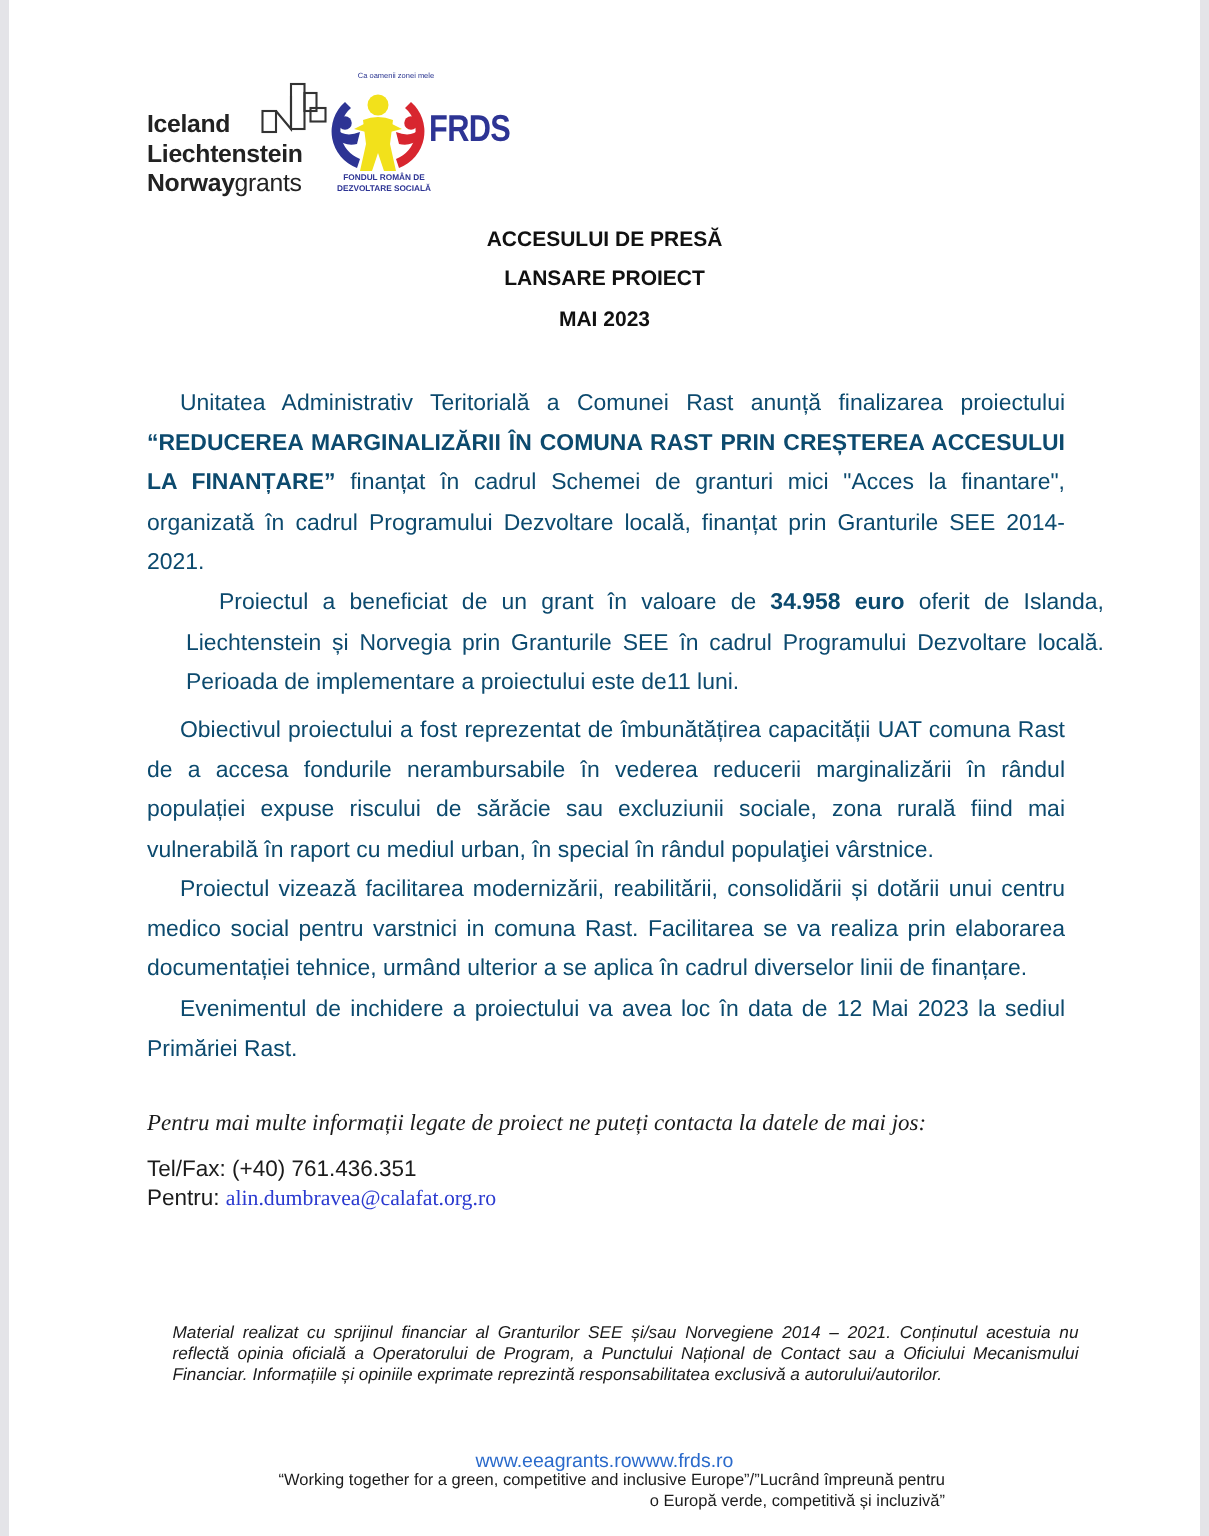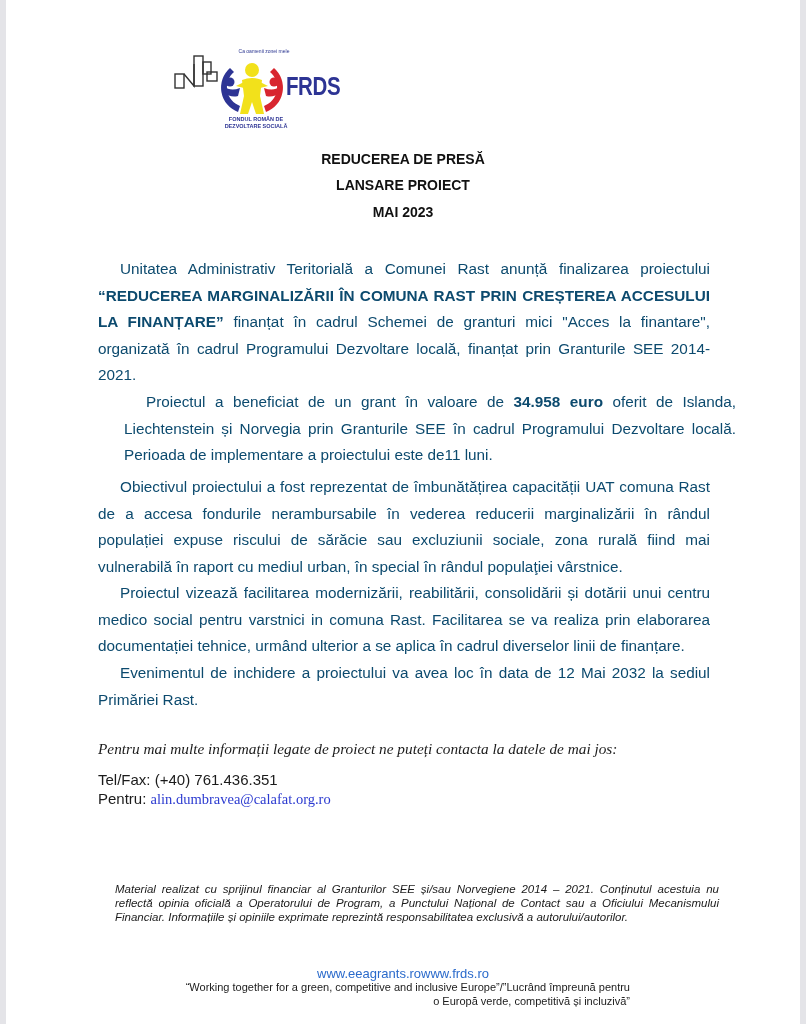--- a/index.html
+++ b/index.html
@@ -57,20 +57,25 @@
 <div class="logo-eea">
   <svg class="eea-glyph" width="46" height="44" viewBox="0 0 46 44">
     <g fill="none" stroke="#333" stroke-width="1.4">
       <rect x="1" y="22" width="9" height="14"></rect>
       <path d="M10 22 L20 34 L20 12"></path>
       <rect x="20" y="4" width="9" height="30"></rect>
       <rect x="29" y="10" width="8" height="12"></rect>
       <rect x="33" y="20" width="10" height="9"></rect>
     </g>
   </svg>
+  <div class="eea-text">
+    <div>Iceland</div>
+    <div>Liechtenstein</div>
+    <div><span>Norway</span><span class="grants">grants</span></div>
+  </div>
 </div>
 
 <div class="logo-frds">
   <div class="frds-arc-text">Ca oamenii zonei mele</div>
   <svg class="frds-mark" width="72" height="60" viewBox="0 0 72 60">
     <path d="M14 12 A26 26 0 0 0 22 56 L24 50 A20 20 0 0 1 18 16 Z" fill="#2d3494"></path>
     <circle cx="14" cy="26" r="4.5" fill="#2d3494"></circle>
     <path d="M8 30 Q14 36 24 32 L22 40 Q14 42 8 36 Z" fill="#2d3494"></path>
     <circle cx="36" cy="14" r="7" fill="#f2e11b"></circle>
     <path d="M26 24 Q36 20 46 24 L44 40 L48 58 L40 58 L36 46 L32 58 L24 58 L28 40 Z" fill="#f2e11b"></path>
@@ -80,21 +85,21 @@
     <circle cx="58" cy="26" r="4.5" fill="#d8262f"></circle>
     <path d="M64 30 Q58 36 48 32 L50 40 Q58 42 64 36 Z" fill="#d8262f"></path>
   </svg>
   <div class="frds-word">FRDS</div>
   <div class="frds-sub">
     <div>FONDUL ROMÂN DE</div>
     <div>DEZVOLTARE SOCIALĂ</div>
   </div>
 </div>
 
-<div class="heading h1">REDUCEREA DE PRESĂ</div>
+<div class="heading h1">ACCESULUI DE PRESĂ</div>
 <div class="heading h2">LANSARE PROIECT</div>
 <div class="heading h3">MAI 2023</div>
 
 <div class="body p1">
   <p><span>Unitatea Administrativ Teritorială a Comunei Rast anunță finalizarea proiectului</span>
   <b>“REDUCEREA MARGINALIZĂRII ÎN COMUNA RAST PRIN CREȘTEREA ACCESULUI LA FINANȚARE”</b><span> finanțat în cadrul Schemei de granturi mici "Acces la finantare", organizată în cadrul Programului Dezvoltare locală, finanțat prin Granturile SEE 2014-2021.</span></p>
 </div>
 
 <div class="body p2">
   <p><span>Proiectul  a beneficiat de un grant în valoare de </span><b>34.958 euro</b><span> oferit de Islanda, Liechtenstein și Norvegia prin Granturile SEE în cadrul Programului Dezvoltare locală. Perioada de implementare a proiectului este de11 luni.</span></p>
@@ -102,21 +107,21 @@
 
 <div class="body p3">
   <p>Obiectivul proiectului  a fost reprezentat de îmbunătățirea capacității UAT comuna Rast de a accesa fondurile nerambursabile în vederea reducerii marginalizării în rândul populației expuse riscului de sărăcie sau excluziunii sociale, zona rurală fiind mai vulnerabilă în raport cu mediul urban, în special în rândul populaţiei vârstnice.</p>
 </div>
 
 <div class="body p4">
   <p>Proiectul vizează facilitarea modernizării, reabilitării, consolidării și dotării unui centru medico social pentru varstnici in comuna Rast. Facilitarea se va realiza prin elaborarea documentației tehnice, urmând ulterior a se aplica în cadrul diverselor linii de finanțare.</p>
 </div>
 
 <div class="body p5">
-  <p>Evenimentul de inchidere a proiectului va avea loc în data de  12 Mai 2032 la sediul Primăriei Rast.</p>
+  <p>Evenimentul de inchidere a proiectului va avea loc în data de  12 Mai 2023 la sediul Primăriei Rast.</p>
 </div>
 
 <div class="contact contact-lead">Pentru mai multe informații legate de proiect ne puteți contacta la datele de mai jos:</div>
 <div class="contact contact-tel">
   <span>Tel/Fax: </span><span>(+40) 761.436.351</span>
 </div>
 <div class="contact contact-email">
   <span>Pentru: </span><span class="email-link">alin.dumbravea@calafat.org.ro</span>
 </div>
 

